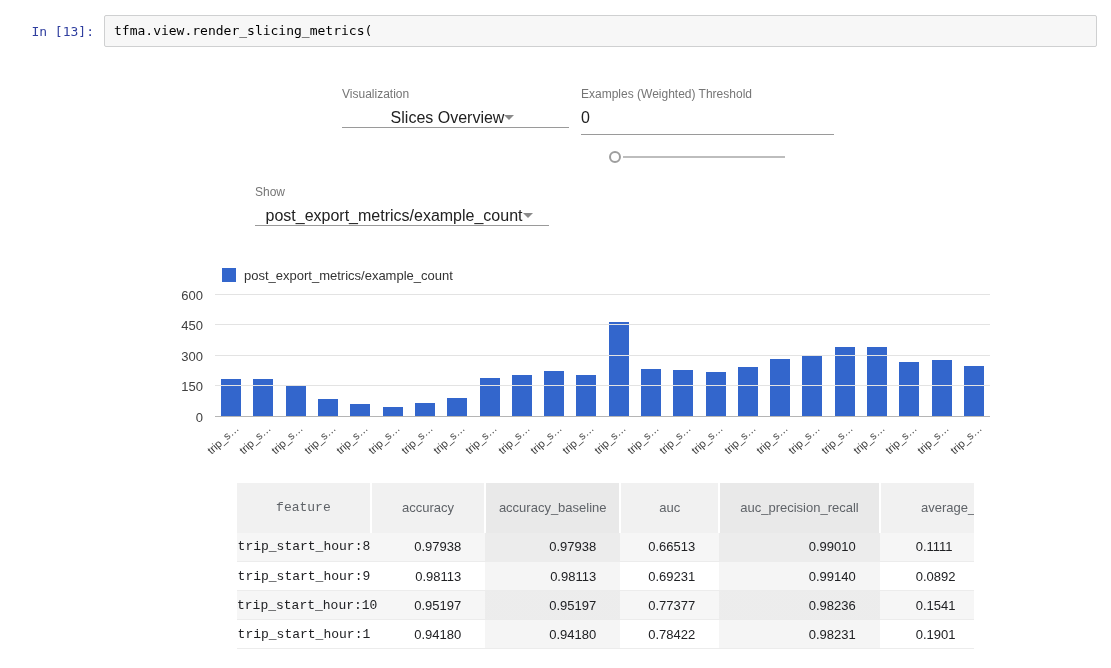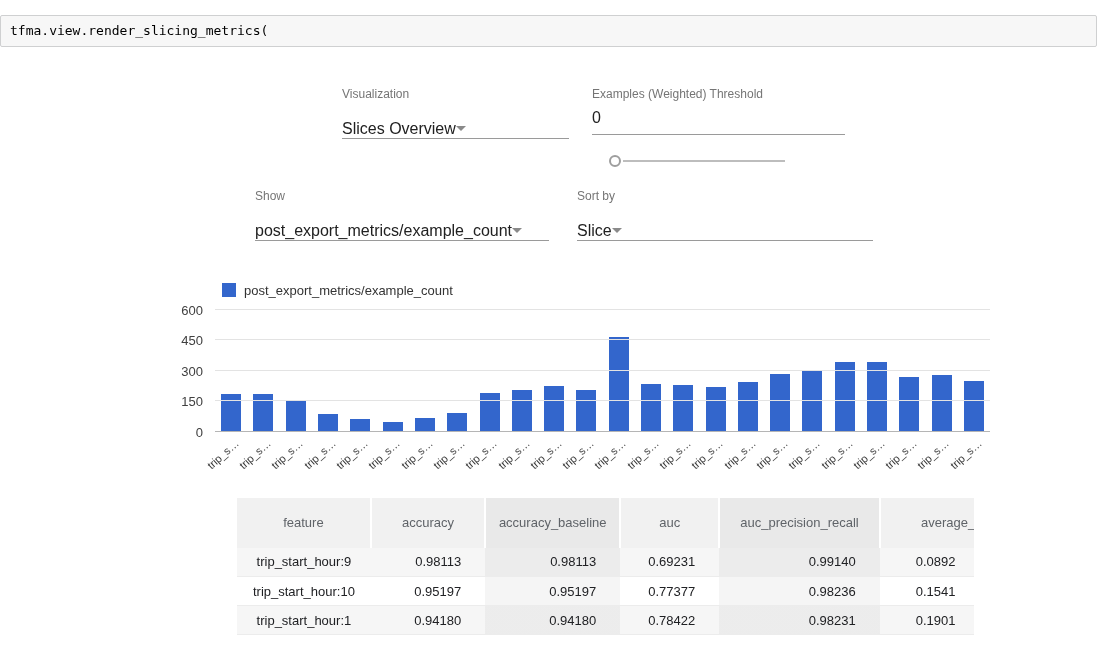--- a/index.html
+++ b/index.html
@@ -22,32 +22,32 @@
     flex:none;
   }
   .code-box{
     flex:1;background:#f7f7f7;border:1px solid #cfd0d1;border-radius:2px;
     padding:6px 9px;
   }
   .code{margin:0;font-family:"DejaVu Sans Mono",monospace;font-size:13px;line-height:1.35;color:#000;white-space:pre;}
   .comment{color:var(--comment-green);font-style:italic;}
   .string{color:var(--string-red);}
   
-  .controls-row1{display:flex;gap:23px;margin:40px 0 0 342px;}
+  .controls-row1{display:flex;gap:12px;margin:40px 0 0 342px;}
   .controls-row2{display:flex;gap:28px;margin:22px 0 0 255px;}
   .field{display:flex;flex-direction:column;}
   .f-visualization{width:227px;}
   .f-threshold{width:253px;}
   .f-show{width:294px;}
   .f-sort{width:296px;}
   .field-label{font-size:12px;color:#757575;margin-bottom:8px;}
   .select{
-    display:flex;align-items:center;justify-content:flex-start;
+    display:flex;align-items:center;justify-content:center;
     border-bottom:1px solid #9a9a9a;padding-bottom:0;
-    font-size:16px;color:#212121;cursor:pointer;margin-top:11px;
+    font-size:16px;color:#212121;cursor:pointer;
   }
   .caret{width:0;height:0;border-left:5px solid transparent;border-right:5px solid transparent;
     border-top:5px solid #8a8a8a;margin-right:6px;flex:none;}
   .text-input{
     border:none;outline:none;background:transparent;width:100%;
     border-bottom:1px solid #9a9a9a;font-size:16px;color:#212121;
     padding:0 0 7px 0;font-family:inherit;
   }
   .slider-row{display:flex;align-items:center;margin:16px 0 0 609px;width:176px;}
   .slider-knob{width:12px;height:12px;border-radius:50%;border:2px solid #9e9e9e;background:#fff;flex:none;cursor:pointer;}
@@ -78,29 +78,30 @@
     height:50px;background:#f1f1f1;color:#5f6368;font-weight:400;
     text-align:center;border-right:2px solid #fff;cursor:pointer;
   }
   th.shade{background:#e9e9e9;}
   td{
     height:29px;color:#202124;text-align:right;padding-right:24px;
     border-bottom:1px solid #ececec;background-clip:padding-box;
   }
   tr:nth-child(odd) td{background-color:#f6f6f6;}
   td.shade{background-image:linear-gradient(rgba(0,0,0,0.04),rgba(0,0,0,0.04));}
-  .col0{width:131px;} .col1{width:112px;} .col2{width:132px;}
+  .col0{width:131px;font-family:Liberation Mono, monospace;} .col1{width:112px;} .col2{width:132px;}
   .col3{width:97px;}  .col4{width:157px;} .col5{width:150px;}
   td.col0{text-align:center;padding:0;}
   td.col5{text-align:left;padding-left:36px;padding-right:0;}
 </style>
 </head>
 <body>
 
 <div class="nb-cell">
+  <div class="prompt">In [13]:</div>
   <div class="code-box">
     <pre class="code"><div class="line"><span>tfma.view.render_slicing_metrics(</span></div></pre>
   </div>
 </div>
 
 <div class="controls-row1">
   <div class="field f-visualization">
     <div class="field-label">Visualization</div>
     <div class="select">
       <span>Slices Overview</span>
@@ -120,25 +121,20 @@
 
 <div class="controls-row2">
   <div class="field f-show">
     <div class="field-label">Show</div>
     <div class="select">
       <span>post_export_metrics/example_count</span>
       <span class="caret"></span>
     </div>
   </div>
   <div class="field f-sort">
-    <div class="field-label">Sort by</div>
-    <div class="select">
-      <span>Slice</span>
-      <span class="caret"></span>
-    </div>
   </div>
 </div>
 
 <div class="chart">
   <div class="legend">
     <span class="legend-swatch"></span>
     <span>post_export_metrics/example_count</span>
   </div>
   <div class="chart-body">
     <div class="plot">
@@ -311,20 +307,28 @@
           <th class="col0">feature</th>
           <th class="col1">accuracy</th>
           <th class="col2 shade">accuracy_baseline</th>
           <th class="col3">auc</th>
           <th class="col4 shade">auc_precision_recall</th>
           <th class="col5">average_los</th>
         </tr>
       </thead>
     <tbody>
         <tr>
+          <td class="col0">trip_start_hour:8</td>
+          <td class="col1">0.97938</td>
+          <td class="col2 shade">0.97938</td>
+          <td class="col3">0.66513</td>
+          <td class="col4 shade">0.99010</td>
+          <td class="col5">0.1111</td>
+        </tr>
+        <tr>
           <td class="col0">trip_start_hour:9</td>
           <td class="col1">0.98113</td>
           <td class="col2 shade">0.98113</td>
           <td class="col3">0.69231</td>
           <td class="col4 shade">0.99140</td>
           <td class="col5">0.0892</td>
         </tr>
         <tr>
           <td class="col0">trip_start_hour:10</td>
           <td class="col1">0.95197</td>

